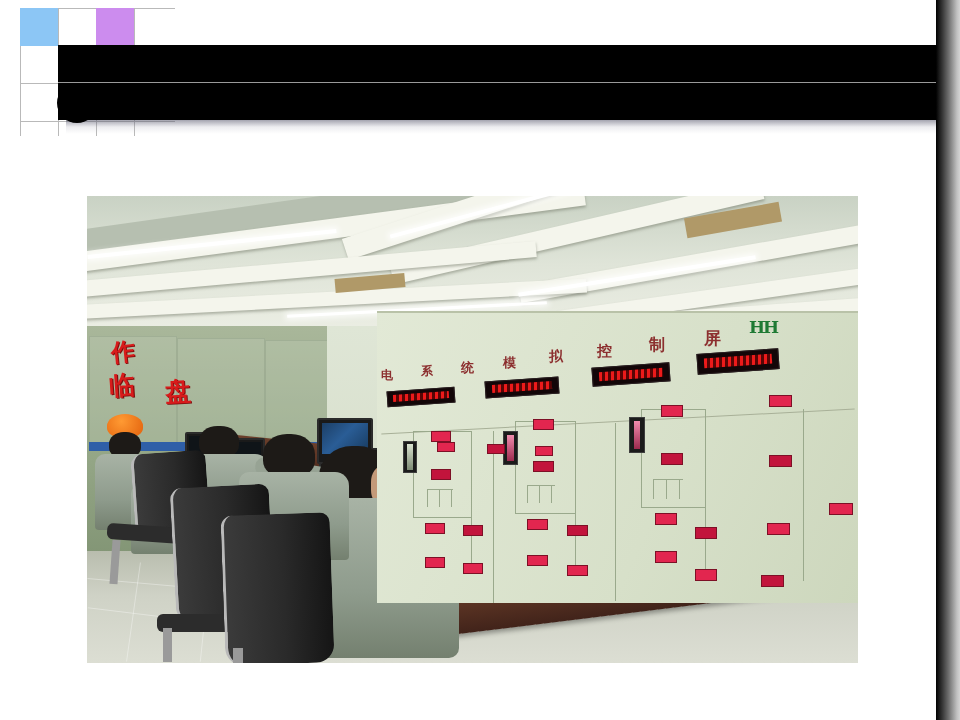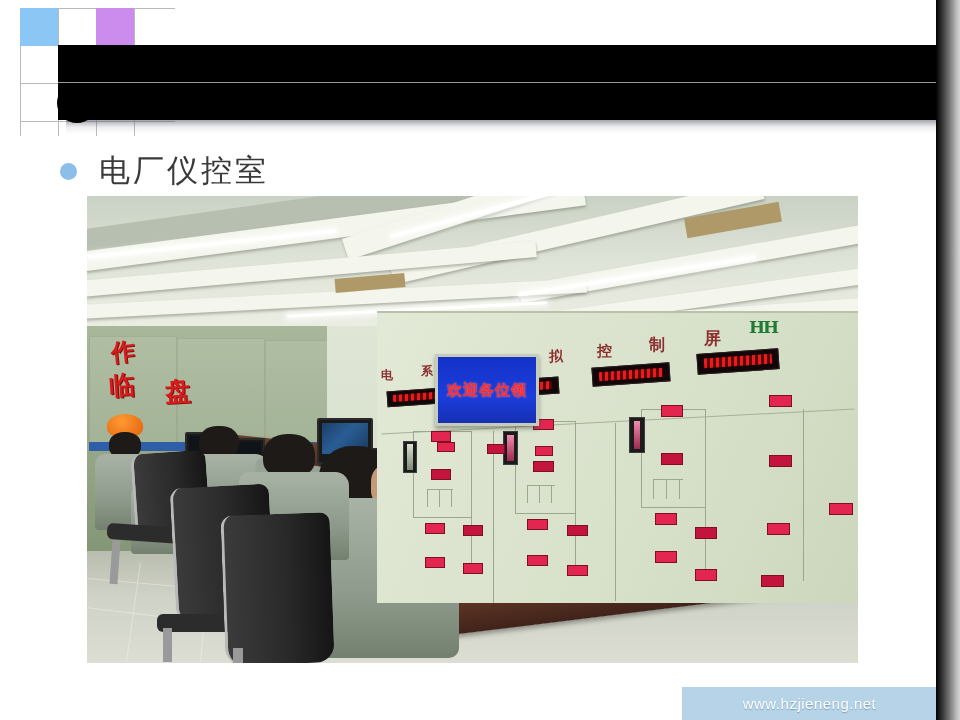--- a/index.html
+++ b/index.html
@@ -426,24 +426,20 @@
     <div class="deco-sq sq-blue" style="left:20px; top:8px;"></div>
     <div class="deco-sq sq-purple" style="left:96px; top:8px;"></div>
     <div class="deco-sq sq-cyan" style="left:58px; top:46px;"></div>
   </div>
   <div class="deco-circle" style="left:57px; top:83px;"></div>
 
   <div class="title-bar">
     <div class="title-rule"></div>
   </div>
 
-  <div class="bullet-row">
-    <span class="bullet-dot"></span>
-    <span class="bullet-text">电厂仪控室</span>
-  </div>
 
   <div class="photo">
 
     <div class="ph-layer ceiling"></div>
     <div class="ceil-slot" style="left:-40px; top:2px;   width:520px; height:30px; transform:rotate(-8deg);"></div>
     <div class="ceil-beam" style="left:-60px; top:26px;  width:560px; height:20px; transform:rotate(-7.5deg);"></div>
     <div class="ceil-beam" style="left:250px; top:-10px; width:340px; height:22px; transform:rotate(-18deg);"></div>
     <div class="ceil-beam" style="left:300px; top:26px;  width:380px; height:20px; transform:rotate(-13deg);"></div>
     <div class="ceil-beam" style="left:430px; top:58px;  width:360px; height:18px; transform:rotate(-10deg);"></div>
     <div class="ceil-beam" style="left:470px; top:92px;  width:330px; height:16px; transform:rotate(-8deg);"></div>
@@ -545,23 +541,20 @@
       <div class="led-chip" style="left:392px; top:82px;  width:21px; height:10px;"></div>
       <div class="led-chip dark" style="left:392px; top:142px; width:21px; height:10px;"></div>
       <div class="led-chip" style="left:390px; top:210px; width:21px; height:10px;"></div>
       <div class="led-chip" style="left:452px; top:190px; width:22px; height:10px;"></div>
       <div class="led-chip dark" style="left:384px; top:262px; width:21px; height:10px;"></div>
       <div class="trace v" style="left:426px; top:96px;  height:172px;"></div>
       <div class="trace v" style="left:238px; top:110px; height:178px;"></div>
       <div class="trace v" style="left:116px; top:118px; height:172px;"></div>
     </div>
 
-    <div class="blue-screen">
-      <span>欢迎各位领</span>
-    </div>
     <div class="shelf" style="left:336px; top:228px; width:122px; height:7px;"></div>
     <div class="led-chip" style="left:350px; top:246px; width:16px; height:8px; z-index:9;"></div>
     <div class="led-chip dark" style="left:400px; top:248px; width:16px; height:8px; z-index:9;"></div>
     <div class="led-chip" style="left:448px; top:250px; width:16px; height:8px; z-index:9;"></div>
 
     <div class="ph-layer floor"></div>
     <div class="floor-line" style="left:0px;  top:392px; width:230px; height:1px; transform:rotate(5deg);"></div>
     <div class="floor-line" style="left:0px;  top:424px; width:210px; height:1px; transform:rotate(7deg);"></div>
     <div class="floor-line" style="left:46px; top:366px; width:1px;  height:100px; transform:rotate(8deg);"></div>
     <div class="floor-line" style="left:118px;top:366px; width:1px;  height:100px; transform:rotate(6deg);"></div>
@@ -649,19 +642,16 @@
 
     <div class="chair-back" style="left:86px;  top:290px; width:96px; height:136px; transform:rotate(-3deg);"></div>
     <div class="chair-seat" style="left:70px;  top:418px; width:118px; height:18px;"></div>
     <div class="chair-leg" style="left:76px;  top:432px; width:9px;  height:34px;"></div>
     <div class="chair-leg" style="left:168px; top:432px; width:9px;  height:32px; transform:rotate(-4deg);"></div>
 
     <div class="chair-back" style="left:136px; top:318px; width:106px; height:150px; transform:rotate(-2deg);"></div>
     <div class="chair-leg" style="left:146px; top:452px; width:10px; height:15px;"></div>
   </div>
 
-  <div class="footer-band">
-    <span>www.hzjieneng.net</span>
-  </div>
 
   <div class="edge-strip"></div>
 
 </div>
 
 </body></html>

